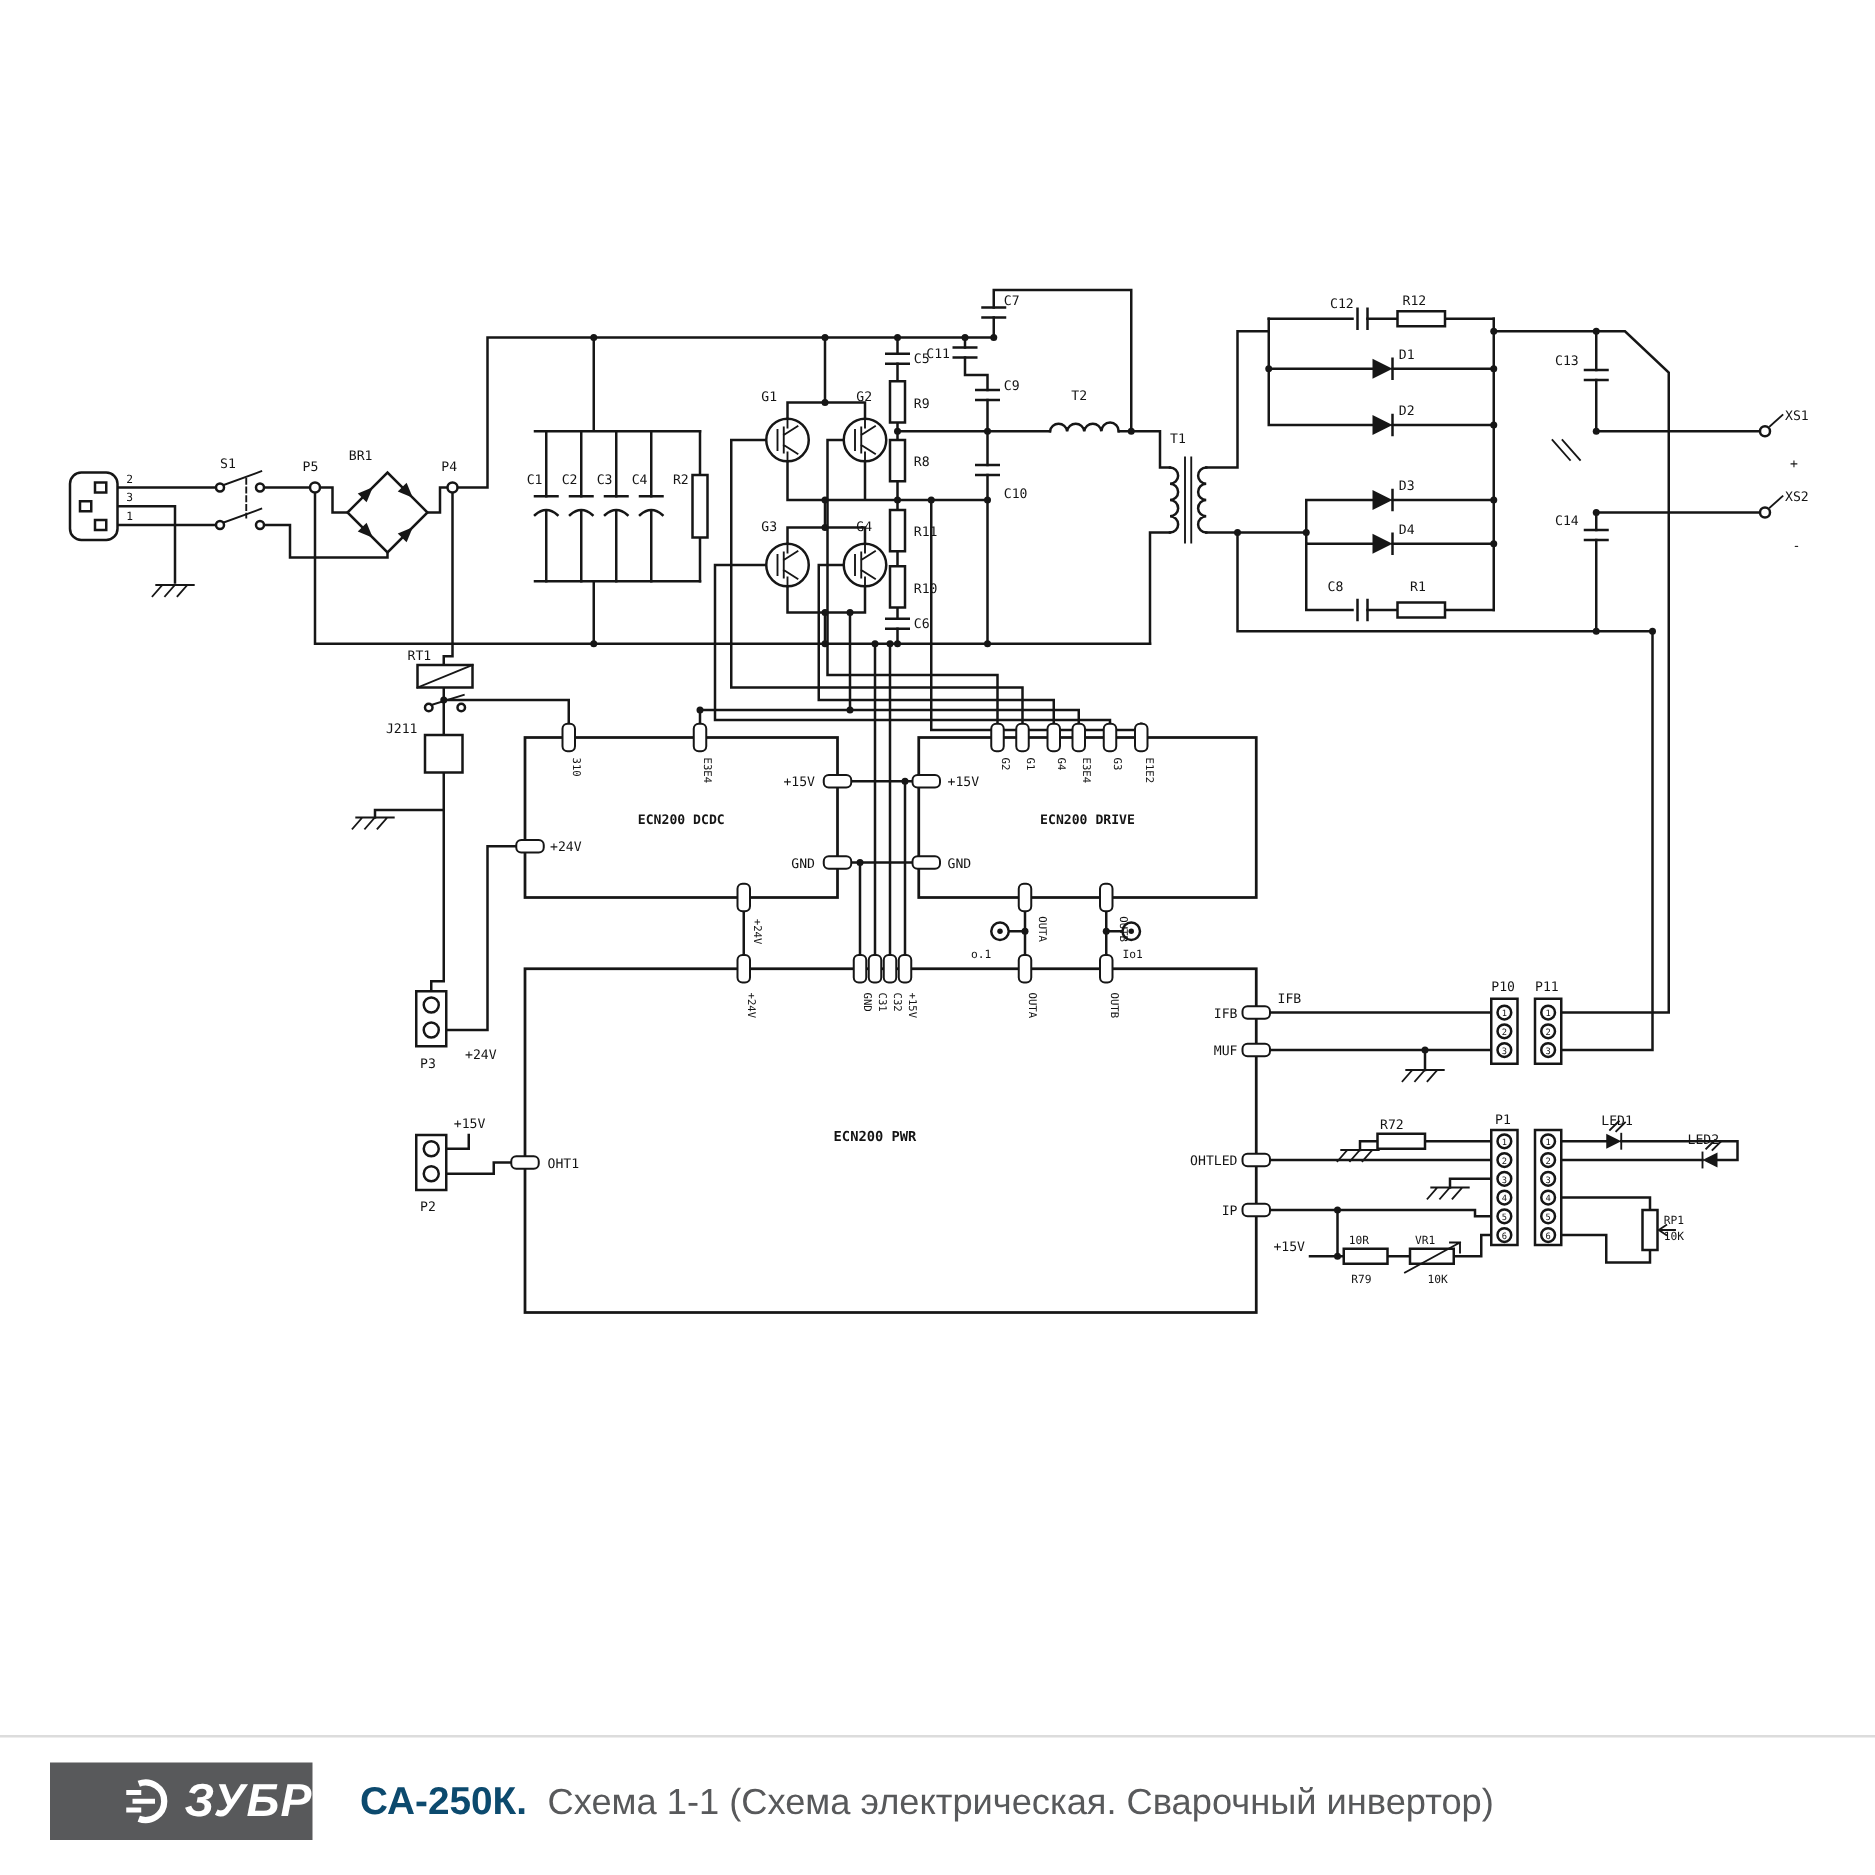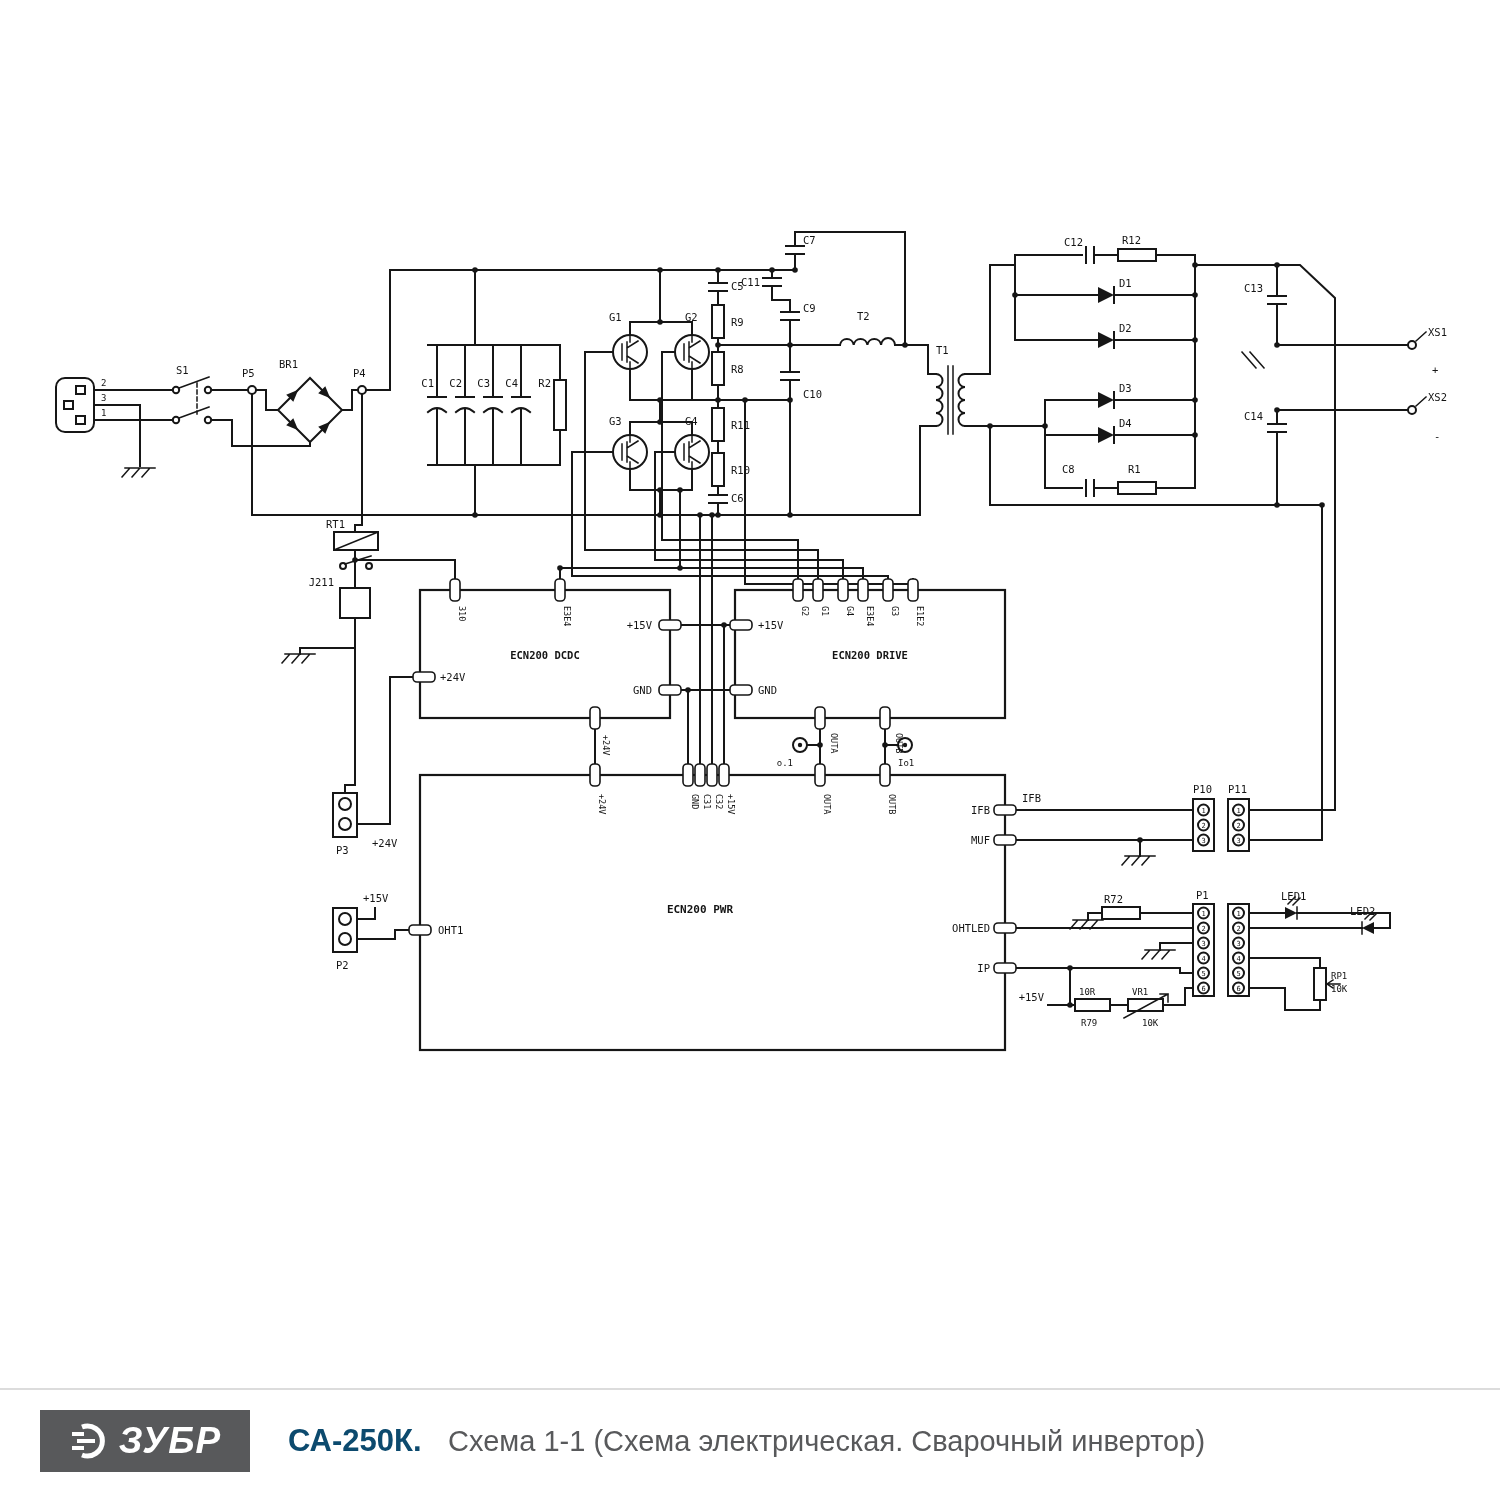--- a/index.html
+++ b/index.html
@@ -16,25 +16,25 @@
   .blkf{fill:#161616;stroke:none;}
   text{fill:#141414;stroke:none;font-size:10.5px;}
   .t9{font-size:9px;} .t8{font-size:8.5px;} .t7{font-size:7px;}
   .tb{font-weight:bold;font-size:10.5px;}
   .tb2{font-weight:bold;font-size:11px;}
   
   .footer{position:absolute;left:0;top:1388px;width:1500px;}
   .footer-rule{border-top:2px solid #dcdcdc;width:100%;}
   .footer-row{display:flex;align-items:center;gap:38px;padding:20px 0 0 40px;}
   .brand-block{width:210px;height:62px;background:#58595b;display:flex;align-items:center;
-               justify-content:center;gap:10px;flex:0 0 auto;}
+               justify-content:flex-end;gap:10px;flex:0 0 auto;}
   .brand-text{color:#fff;font-size:37px;font-weight:800;font-style:italic;letter-spacing:1px;}
   .footer-title{white-space:nowrap;}
   .model{font-size:31px;font-weight:bold;color:#0c4a6e;}
-  .subtitle{font-size:29px;color:#58595b;margin-left:22px;}
+  .subtitle{font-size:29px;color:#58595b;margin-left:12px;}
 </style>
 </head>
 <body>
 
 <div class="page">
 
 <svg class="schem" width="1500" height="1380" viewBox="0 0 1500 1380">
 
   <defs>
     <g id="gnd">

